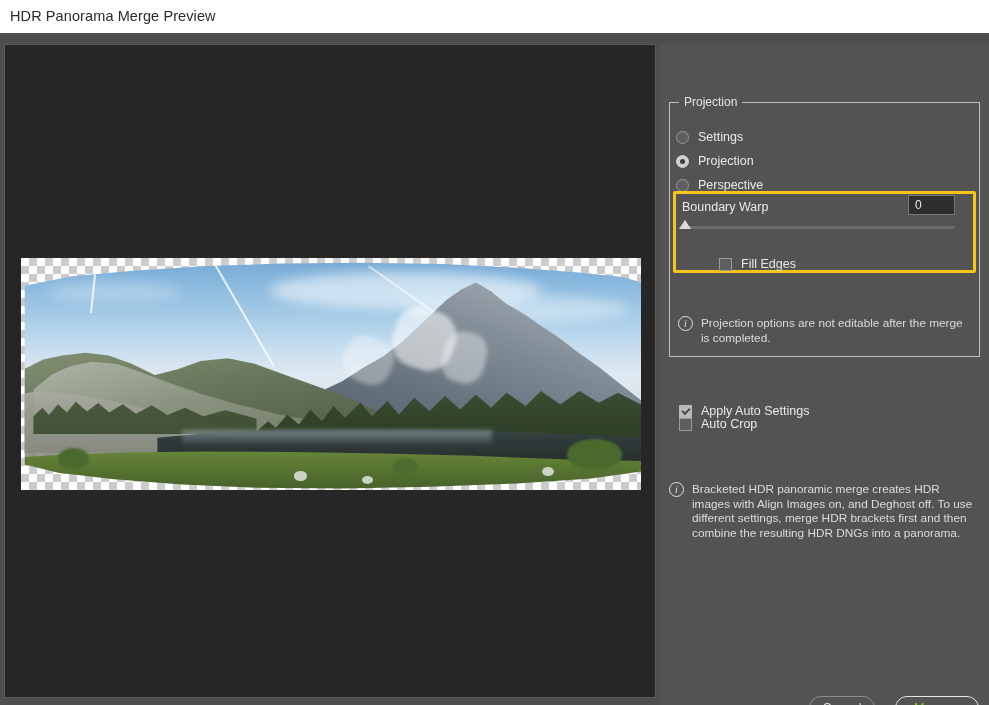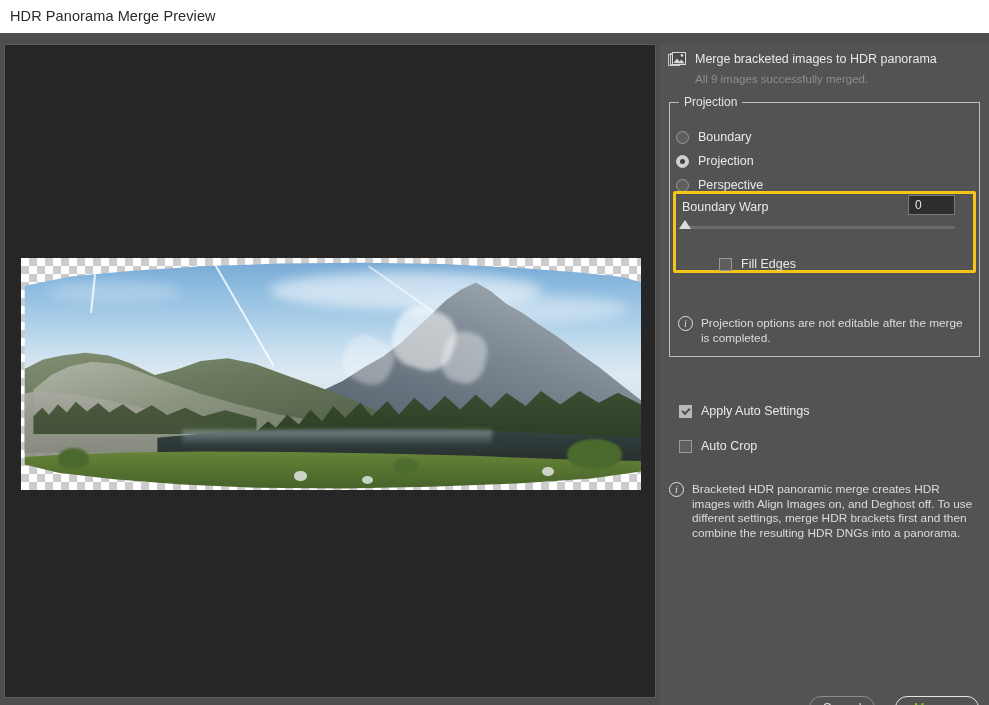--- a/index.html
+++ b/index.html
@@ -272,39 +272,28 @@
           <div class="rockspot" style="left:44%;top:92%;width:2.2%;height:4%;"></div>
           <div class="rockspot" style="left:55%;top:94%;width:1.8%;height:3.4%;"></div>
           <div class="rockspot" style="left:84%;top:90%;width:2%;height:4%;"></div>
         </div>
       </div>
     </div>
   </div>
 
   <div class="panel">
 
-    <div class="panel-head">
-      <svg class="stack-icon" viewBox="0 0 18 16">
-        <rect x="0.5" y="2.5" width="11" height="11" fill="none" stroke="#c9c9c9"></rect>
-        <rect x="2.5" y="1.5" width="11" height="11" fill="none" stroke="#c9c9c9"></rect>
-        <rect x="4.5" y="0.5" width="13" height="12" fill="#4a4a4a" stroke="#d8d8d8"></rect>
-        <path d="M5.5 11 L9 6.5 L11.5 9.5 L13.5 7.5 L16.5 11.5 Z" fill="#d8d8d8"></path>
-        <circle cx="14" cy="3.4" r="1.3" fill="#d8d8d8"></circle>
-      </svg>
-      <div class="head-title">Merge bracketed images to HDR panorama</div>
-      <div class="head-sub">All 9 images successfully merged.</div>
-    </div>
 
     <div class="group" id="projection-group">
       <span class="group-legend">Projection</span>
     </div>
 
     <div class="radio-row" style="top:82px;">
       <span class="radio"></span>
-      <span class="radio-label">Boundary</span>
+      <span class="radio-label">Settings</span>
     </div>
     <div class="radio-row" style="top:106px;">
       <span class="radio on"></span>
       <span class="radio-label">Projection</span>
     </div>
     <div class="radio-row" style="top:130px;">
       <span class="radio"></span>
       <span class="radio-label">Perspective</span>
     </div>
 
@@ -322,21 +311,21 @@
     <div class="info-row" id="projection-note">
       <span class="info-icon">i</span>
       <span class="info-text">Projection options are not editable after the merge is completed.</span>
     </div>
 
 
     <div class="chk-row" style="top:357px;">
       <span class="chk on"></span>
       <span class="chk-label">Apply Auto Settings</span>
     </div>
-    <div class="chk-row" style="top:392px;">
+    <div class="chk-row" style="top:370px;">
       <span class="chk"></span>
       <span class="chk-label">Auto Crop</span>
     </div>
 
     <div class="info-row" id="merge-note">
       <span class="info-icon">i</span>
       <span class="info-text">Bracketed HDR panoramic merge creates HDR images with Align Images on, and Deghost off. To use different settings, merge HDR brackets first and then combine the resulting HDR DNGs into a panorama.</span>
     </div>
 
     <div class="btn" id="cancel-button">Cancel</div>

